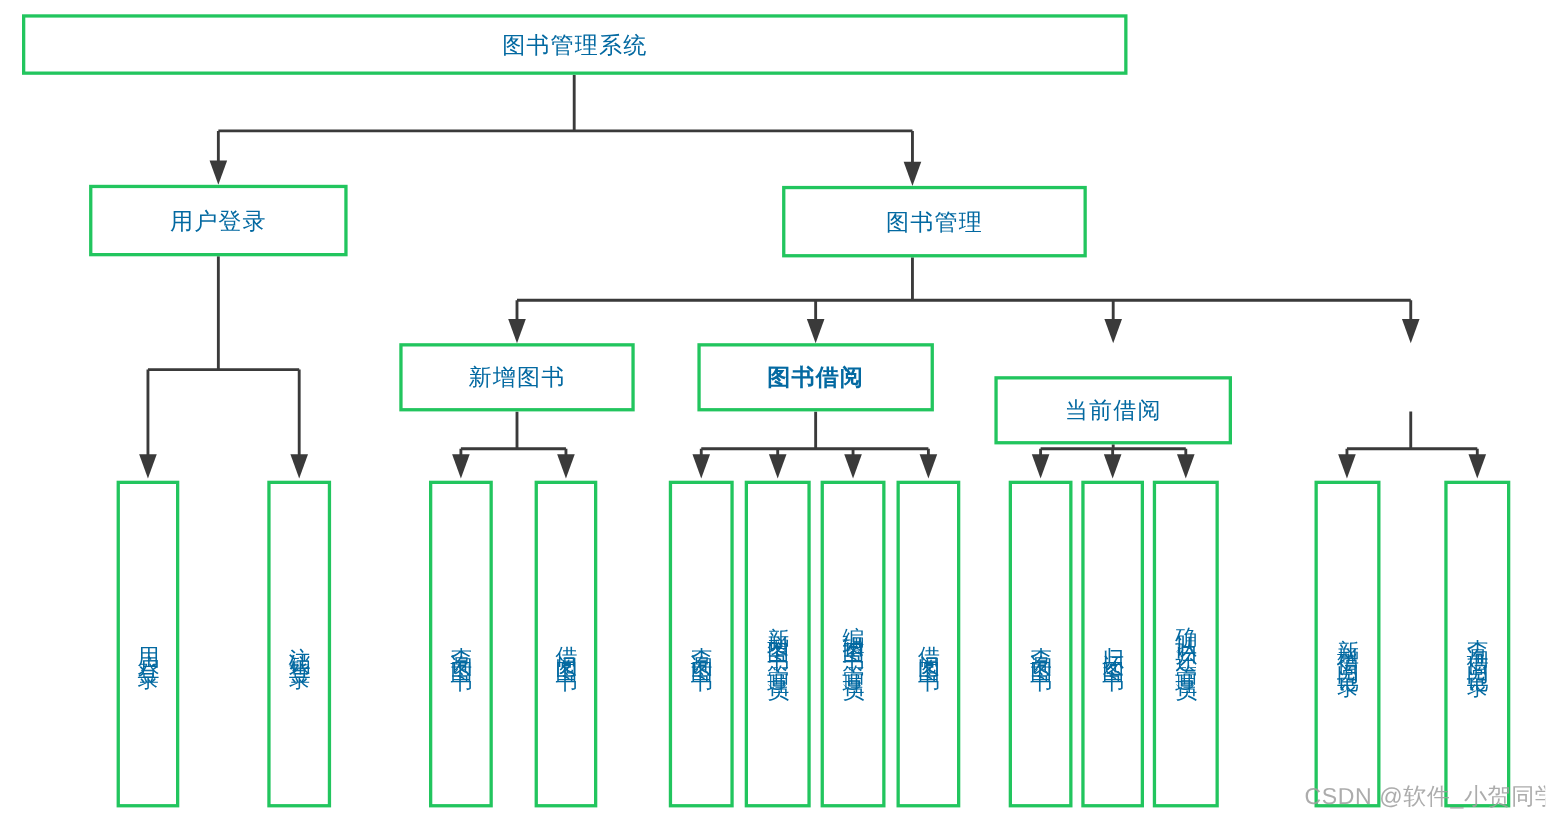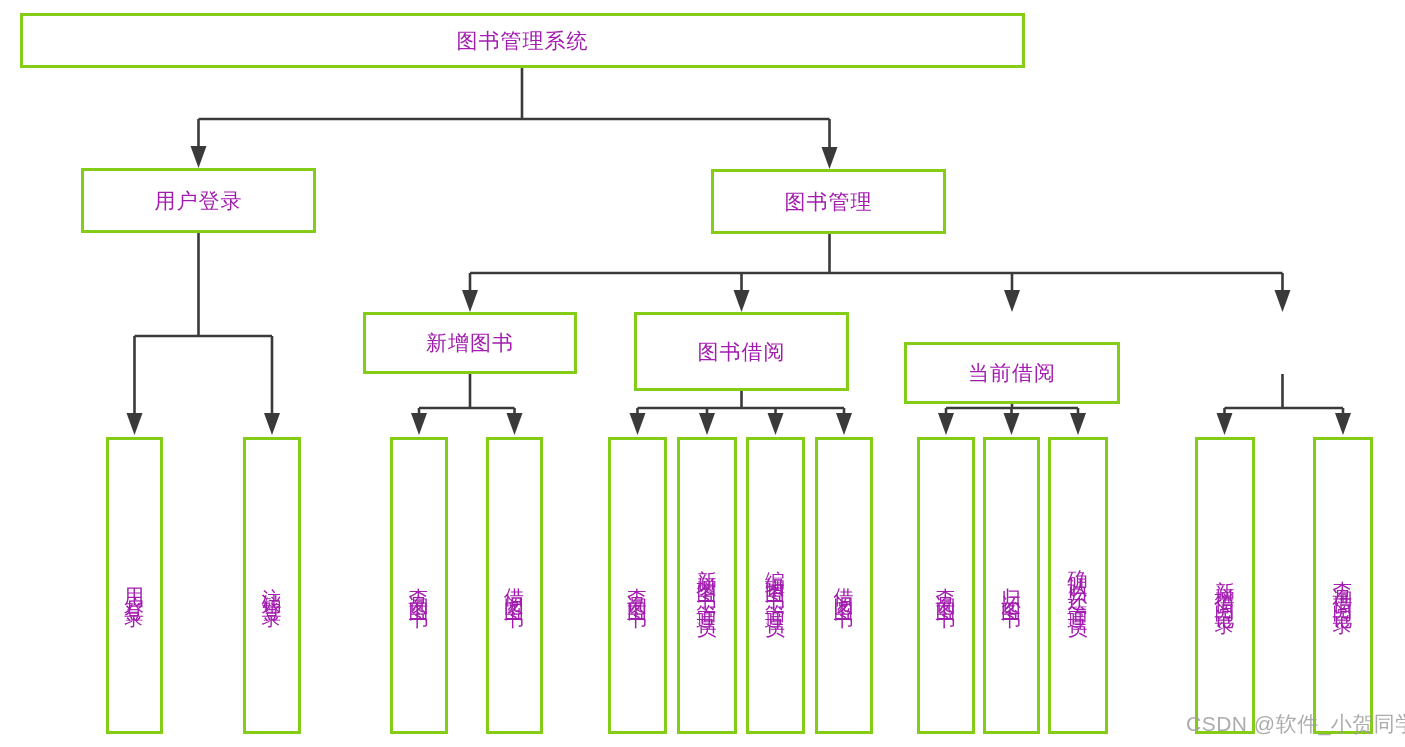--- a/index.html
+++ b/index.html
@@ -7,26 +7,26 @@
     position:relative;
     width:1405px; height:747px;
     background:#ffffff;
     font-family:"Liberation Sans", sans-serif;
     overflow:hidden;
   }
   #edges { position:absolute; left:0; top:0; z-index:0; }
   .box {
     position:absolute;
     box-sizing:border-box;
-    border:3px solid #84cc16;
+    border:3px solid #22c55e;
     background:#ffffff;
     display:flex;
     align-items:center;
     justify-content:center;
-    color:#a21caf;
+    color:#0369a1;
     z-index:1;
   }
   .box-h {
     font-size:21px;
     letter-spacing:1px;
     white-space:nowrap;
   }
   .box-v {
     writing-mode:vertical-lr;
     text-orientation:mixed;
@@ -97,24 +97,24 @@
         <path fill="none" d="M1282.5 374 V408 M1224.5 408 H1343 M1224.5 408 V416 M1343 408 V416"></path>
         <polygon stroke="none" points="1216.5,413 1232.5,413 1224.5,435"></polygon>
         <polygon stroke="none" points="1335,413 1351,413 1343,435"></polygon>
       </g>
     </g>
   </svg>
 
   <div class="box box-h" style="left:20px; top:13px; width:1005px; height:55px;">图书管理系统</div>
 
   <div class="box box-h" style="left:81px; top:168px; width:235px; height:65px;">用户登录</div>
-  <div class="box box-h" style="left:711px; top:169px; width:235px; height:65px;">图书管理</div>
+  <div class="box box-h" style="left:711px; top:169px; width:277px; height:65px;">图书管理</div>
 
   <div class="box box-h" style="left:363px; top:312px; width:214px; height:62px;">新增图书</div>
-  <div class="box box-h" style="left:634px; top:312px; width:215px; height:79px;">图书借阅</div>
+  <div class="box box-h" style="left:634px; top:312px; width:215px; height:62px;font-weight:bold;">图书借阅</div>
   <div class="box box-h" style="left:904px; top:312px; width:216px; height:62px;margin-top:30px;">当前借阅</div>
 
   <div class="box box-v" style="left:106px; top:437px; width:57px; height:297px;">用户登录</div>
   <div class="box box-v" style="left:243px; top:437px; width:58px; height:297px;">注销登录</div>
 
   <div class="box box-v" style="left:390px; top:437px; width:58px; height:297px;">查询图书</div>
   <div class="box box-v" style="left:486px; top:437px; width:57px; height:297px;">借阅图书</div>
 
   <div class="box box-v" style="left:608px; top:437px; width:59px; height:297px;">查询图书</div>
   <div class="box box-v" style="left:677px; top:437px; width:60px; height:297px;">新增图书（管理员）</div>

